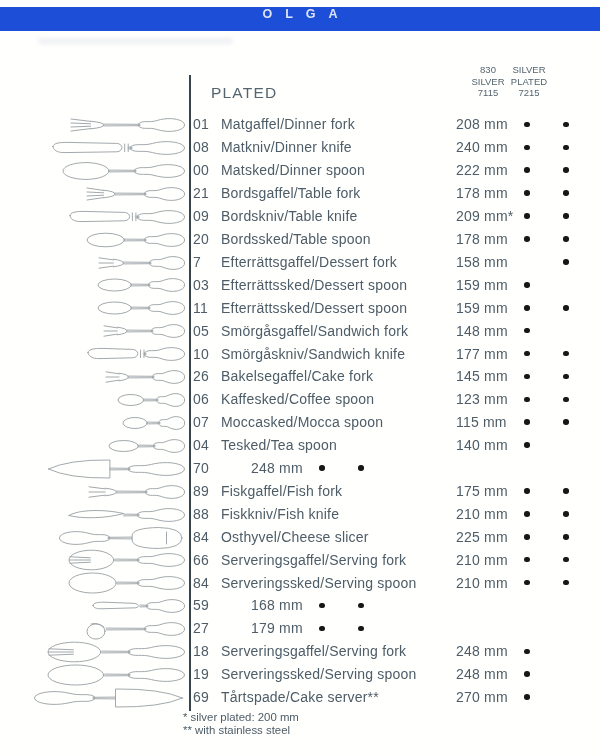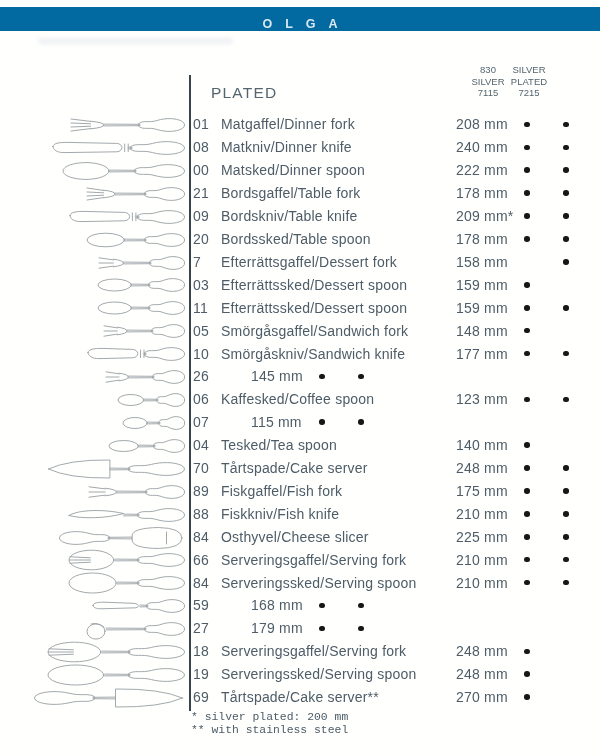--- a/index.html
+++ b/index.html
@@ -1,19 +1,19 @@
 <!DOCTYPE html>
 <html><head>
 <meta charset="utf-8">
 <style>
   html,body{margin:0;padding:0;background:#fff;}
   .page{position:relative;width:600px;height:756px;background:#fffffe;overflow:hidden;
         font-family:"Liberation Sans", sans-serif;}
-  .band{position:absolute;left:0;top:7px;width:600px;height:24px;background:#0369a1;
-        display:flex;align-items:flex-end;justify-content:center;}
+  .band{position:absolute;left:0;top:7px;width:600px;height:24px;background:#1d4ed8;
+        display:flex;align-items:flex-start;justify-content:center;}
   .brand{color:rgba(255,255,255,.85);font-size:12.5px;font-weight:bold;
          letter-spacing:13px;margin-right:-13px;}
   .ghost{position:absolute;left:38px;top:38px;width:195px;height:6px;background:#edf0f1;
          border-radius:3px;filter:blur(2px);}
   .artikel{position:absolute;left:211px;top:84px;font-size:15.5px;letter-spacing:1.2px;
            color:#54656f;}
   .colhead{position:absolute;top:64px;font-size:9.5px;line-height:11.5px;text-align:center;
            color:#54656f;}
   .ch1{left:466px;width:44px;}
   .ch2{left:508px;width:42px;}
@@ -22,22 +22,22 @@
   .row{height:22.92px;display:flex;align-items:center;color:#4d5c66;font-size:14px;
        letter-spacing:.2px;white-space:nowrap;}
   .code{width:22px;flex:none;}
   .name{width:205px;flex:none;padding-left:6px;box-sizing:border-box;overflow:hidden;}
   .size{width:58px;flex:none;margin-left:36px;}
   .cell{width:26px;flex:none;display:flex;align-items:center;justify-content:center;}
   .cell.c2{margin-left:13px;}
   .dot{width:5.6px;height:5.6px;border-radius:50%;background:#171717;}
   .illus{position:absolute;left:0;top:0;width:190px;height:756px;}
   .cut-icon{position:absolute;}
-  .footnotes{position:absolute;left:191px;top:711px;font-size:11.4px;line-height:13px;
-             color:#4d5c66;font-family:Liberation Mono, monospace;}
+  .footnotes{position:absolute;left:183px;top:711px;font-size:11.4px;line-height:13px;
+             color:#4d5c66;}
 </style>
 </head>
 <body>
 
 <div class="page">
   <div class="band">
     <span class="brand">OLGA</span>
   </div>
   <div class="ghost"></div>
 
@@ -425,20 +425,21 @@
         <span class="size">177 mm</span>
         <span class="cell ">
           <span class="dot" style="background: rgb(23, 23, 23);"></span>
         </span>
         <span class="cell c2">
           <span class="dot" style="background: rgb(23, 23, 23);"></span>
         </span>
       </div>
       <div class="row">
         <span class="code">26</span>
+        <span class="name">Bakelsegaffel/Cake fork</span>
         <span class="size">145 mm</span>
         <span class="cell ">
           <span class="dot" style="background: rgb(23, 23, 23);"></span>
         </span>
         <span class="cell c2">
           <span class="dot" style="background: rgb(23, 23, 23);"></span>
         </span>
       </div>
       <div class="row">
         <span class="code">06</span>
@@ -446,40 +447,40 @@
         <span class="size">123 mm</span>
         <span class="cell ">
           <span class="dot" style="background: rgb(23, 23, 23);"></span>
         </span>
         <span class="cell c2">
           <span class="dot" style="background: rgb(23, 23, 23);"></span>
         </span>
       </div>
       <div class="row">
         <span class="code">07</span>
+        <span class="name">Moccasked/Mocca spoon</span>
         <span class="size">115 mm</span>
         <span class="cell ">
           <span class="dot" style="background: rgb(23, 23, 23);"></span>
         </span>
         <span class="cell c2">
           <span class="dot" style="background: rgb(23, 23, 23);"></span>
         </span>
       </div>
       <div class="row">
         <span class="code">04</span>
         <span class="name">Tesked/Tea spoon</span>
         <span class="size">140 mm</span>
         <span class="cell ">
           <span class="dot" style="background: rgb(23, 23, 23);"></span>
         </span>
         <span class="cell c2"></span>
       </div>
       <div class="row">
         <span class="code">70</span>
-        <span class="name">Tårtspade/Cake server</span>
         <span class="size">248 mm</span>
         <span class="cell ">
           <span class="dot" style="background: rgb(23, 23, 23);"></span>
         </span>
         <span class="cell c2">
           <span class="dot" style="background: rgb(23, 23, 23);"></span>
         </span>
       </div>
       <div class="row">
         <span class="code">89</span>

